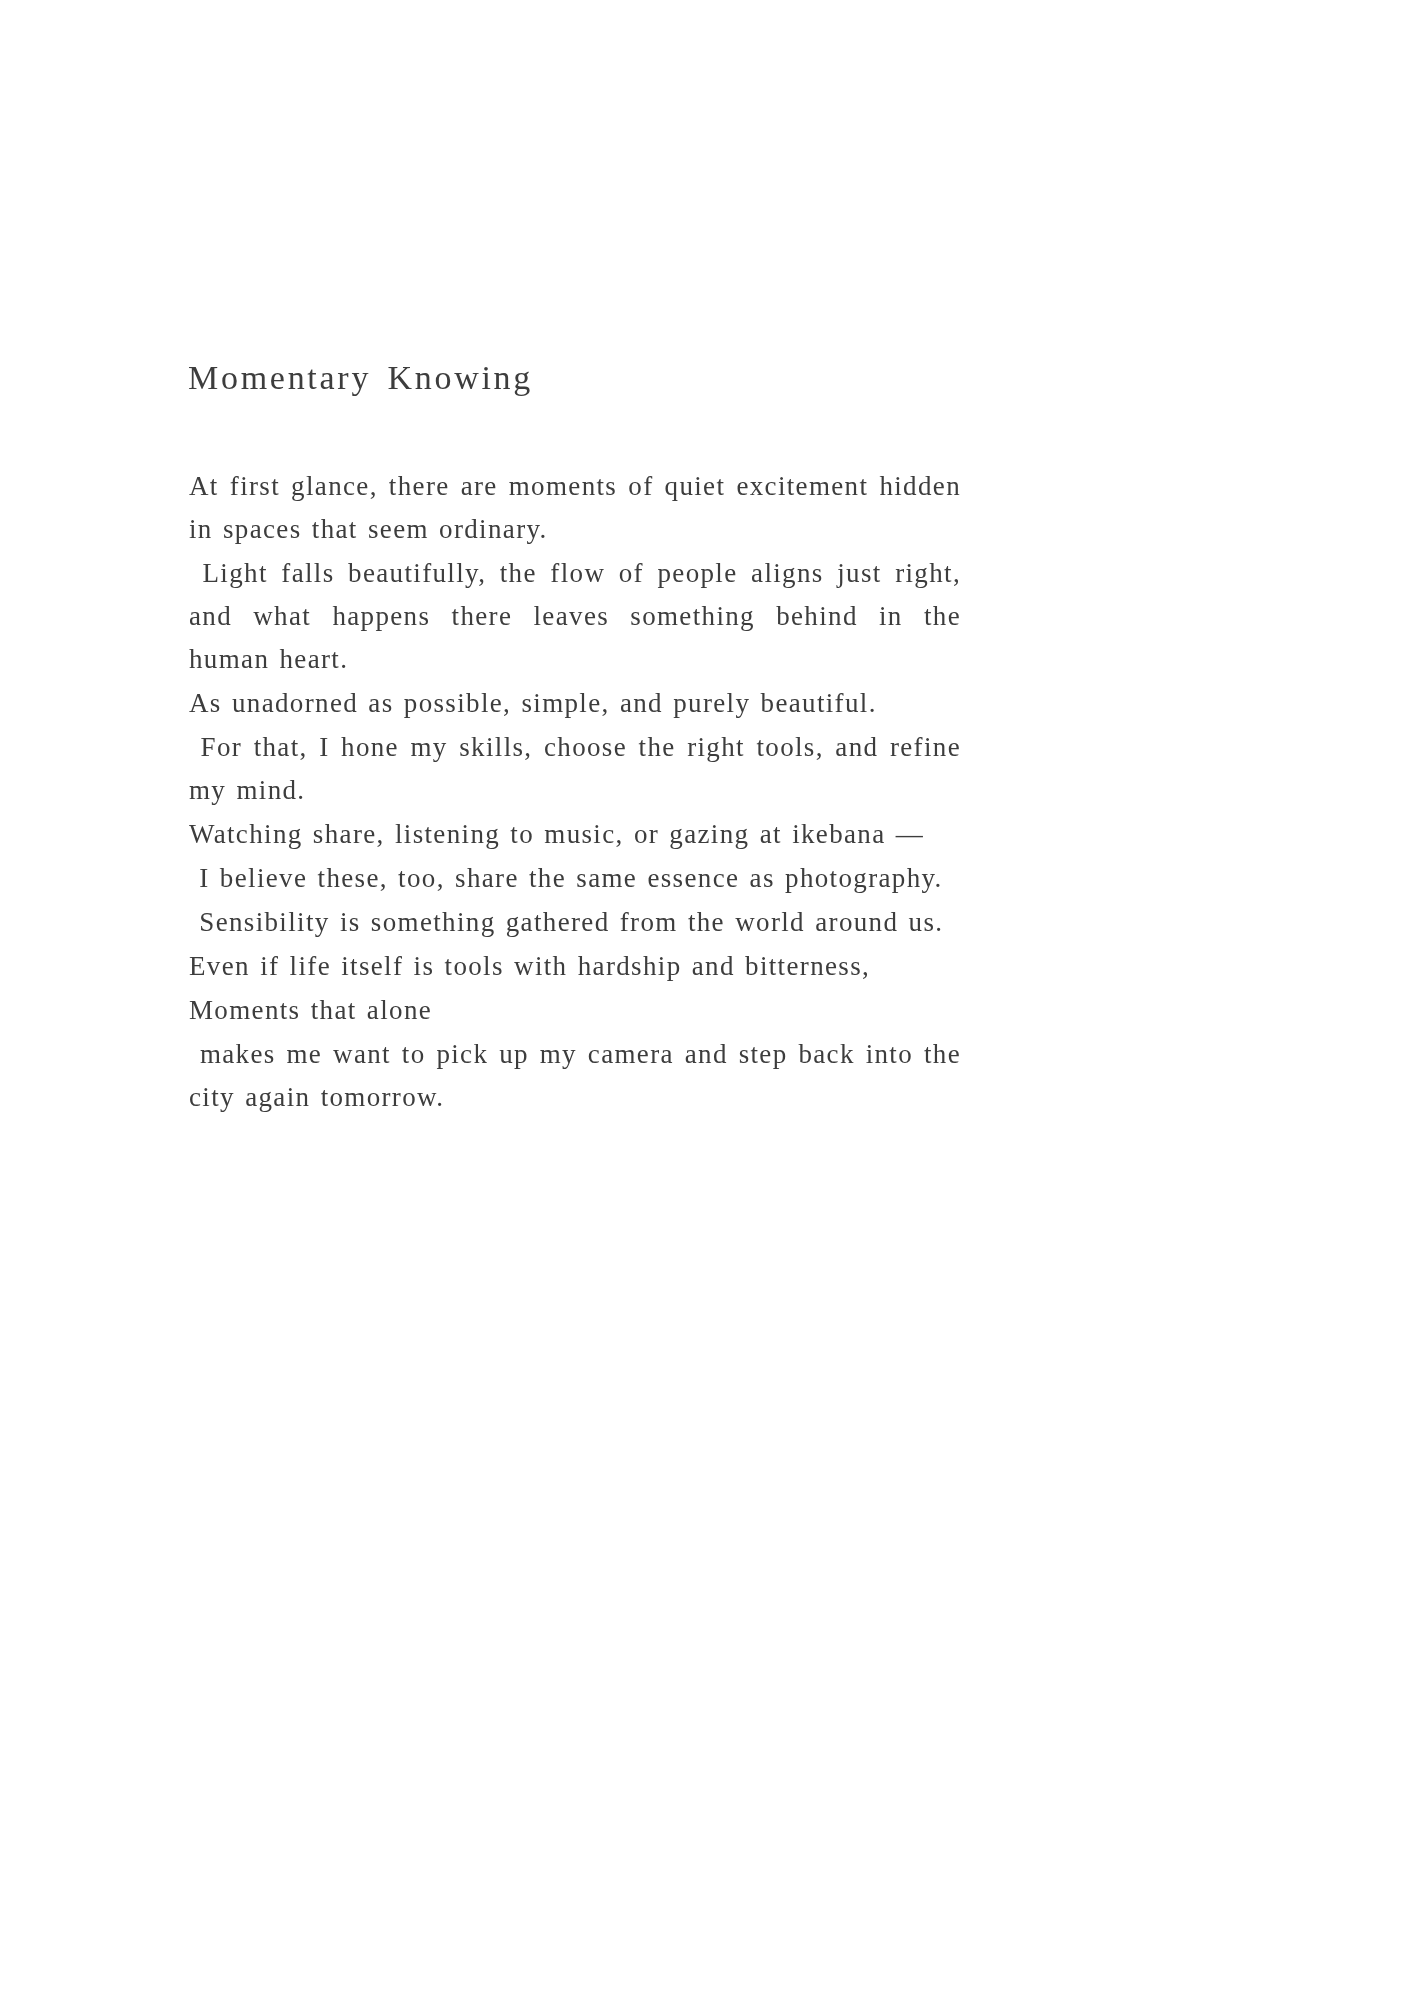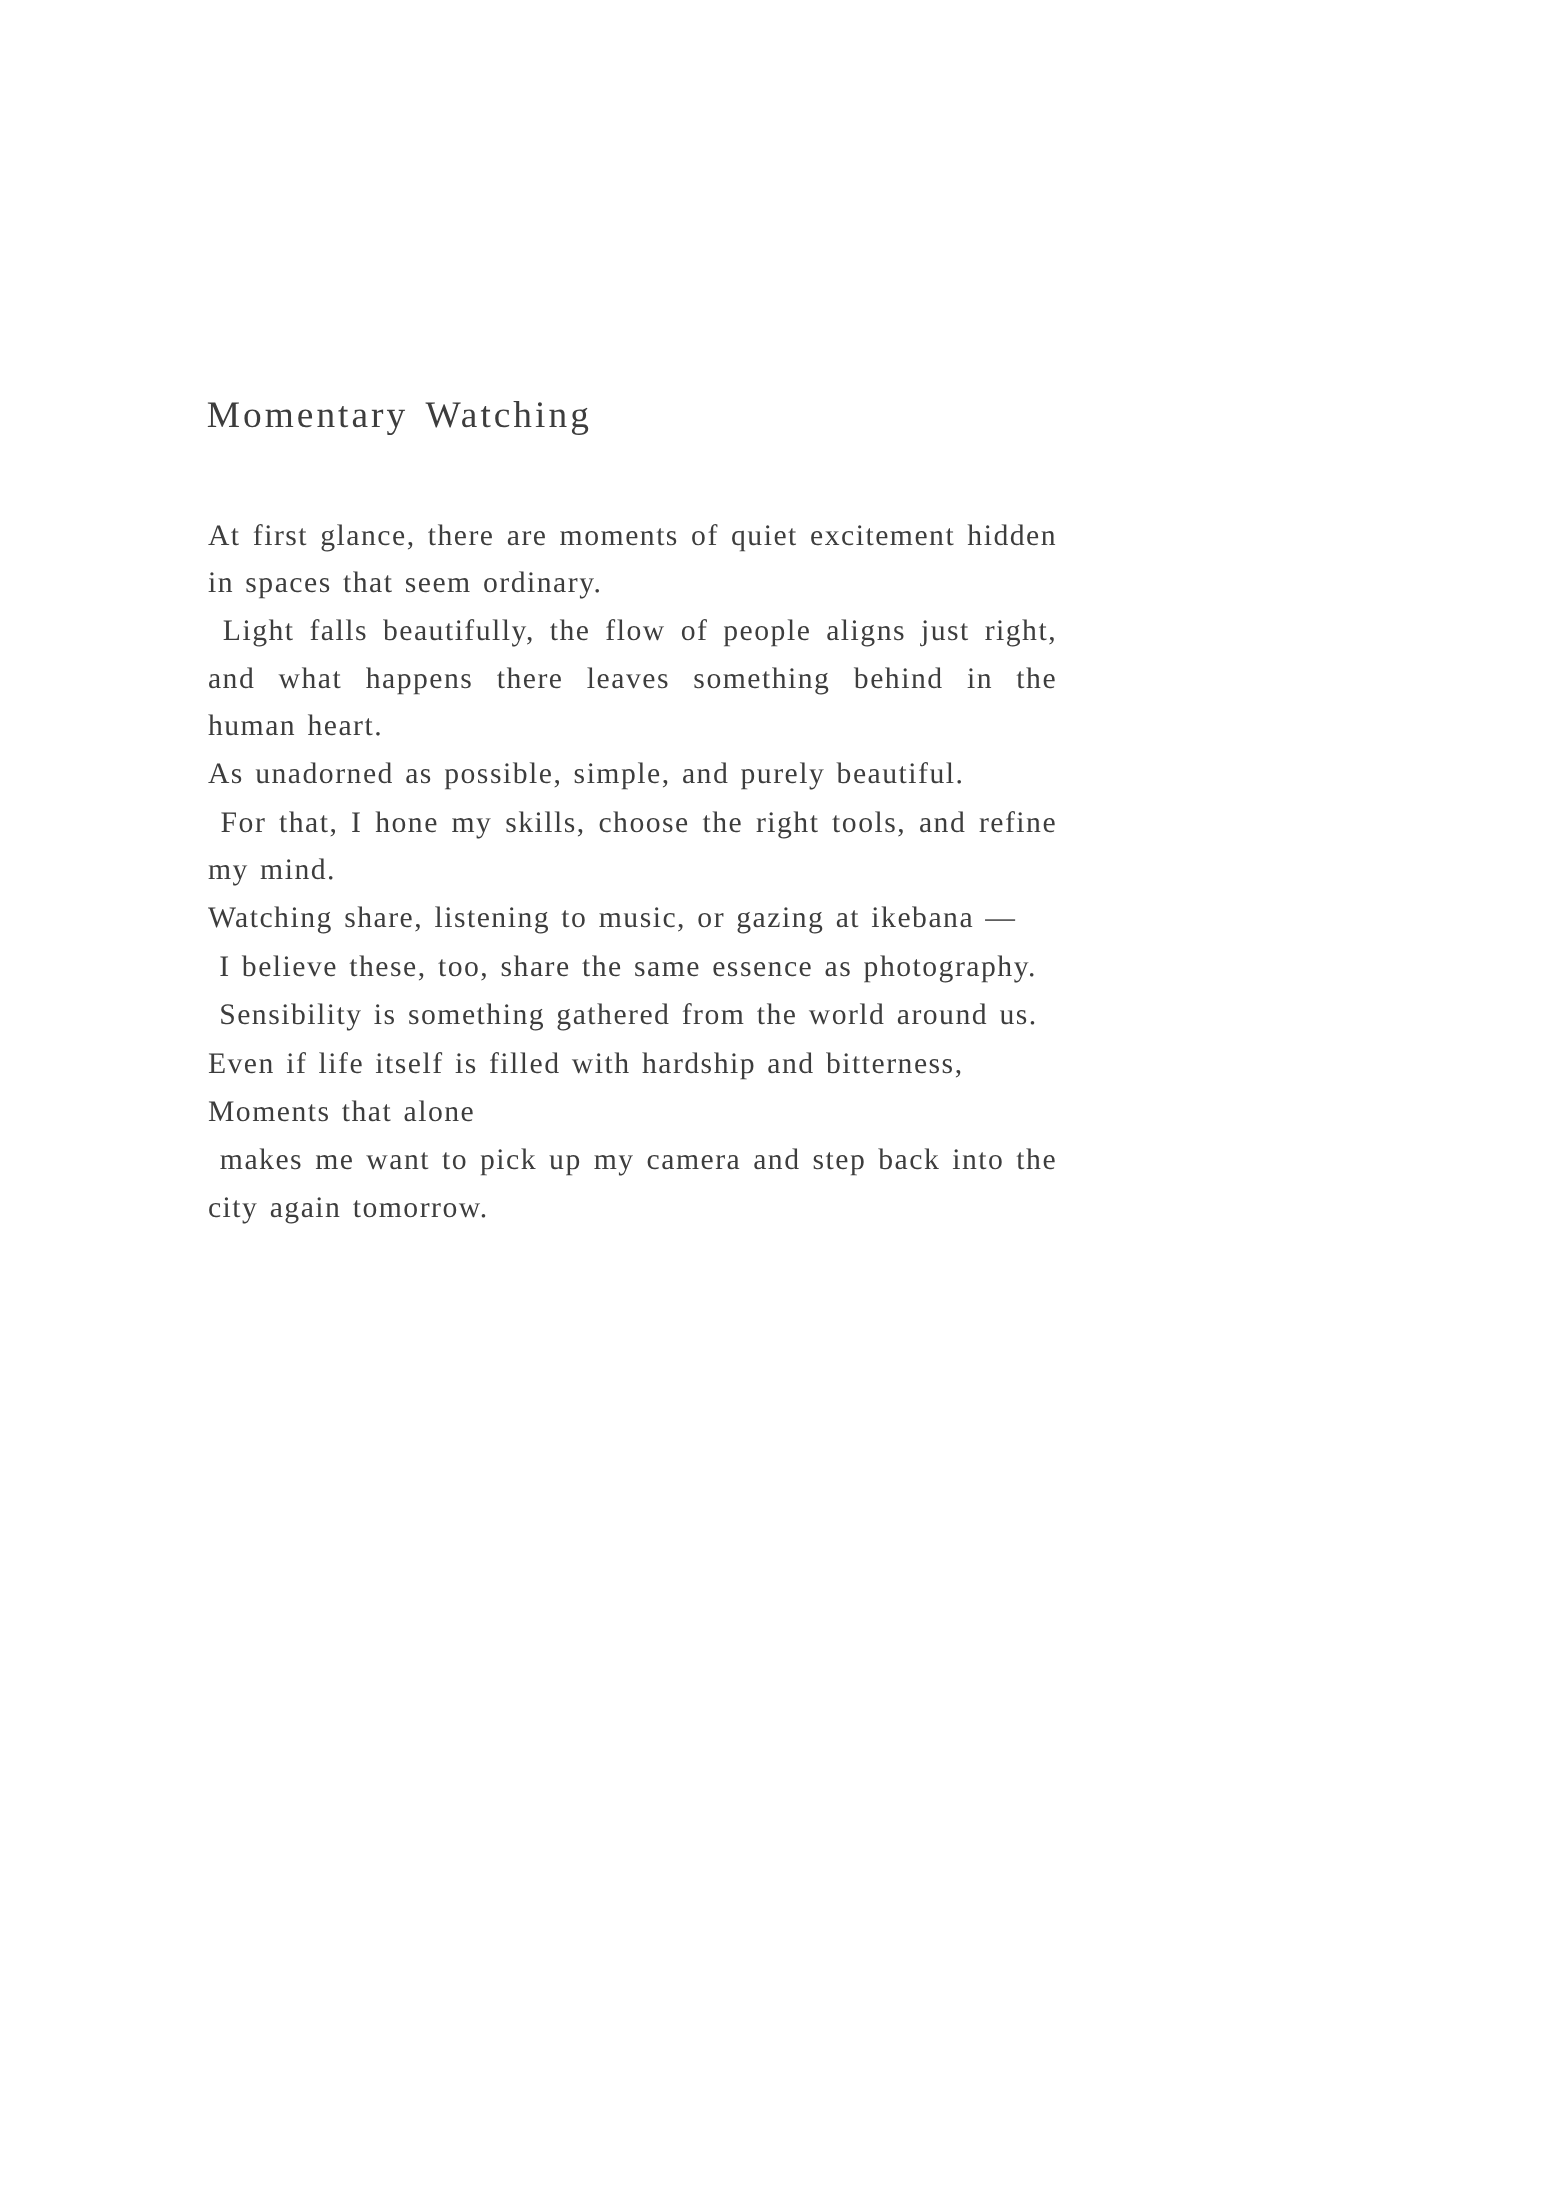--- a/index.html
+++ b/index.html
@@ -34,27 +34,27 @@
     margin: 1px;
     text-align: justify;
     letter-spacing: 0.05em;
     word-spacing: 0.08em;
   }
 </style>
 </head>
 <body>
 
 <div class="page">
-  <h1 class="title">Momentary Watching</h1>
+  <h1 class="title">Momentary Knowing</h1>
 
   <div class="body-text">
     <p>At first glance, there are moments of quiet excitement hidden in spaces that seem ordinary.</p>
     <p>&nbsp;Light falls beautifully, the flow of people aligns just right, and what happens there leaves something behind in the human heart.</p>
     <p>As unadorned as possible, simple, and purely beautiful.</p>
     <p>&nbsp;For that, I hone my skills, choose the right tools, and refine my mind.</p>
     <p>Watching share, listening to music, or gazing at ikebana —</p>
     <p>&nbsp;I believe these, too, share the same essence as photography.</p>
     <p>&nbsp;Sensibility is something gathered from the world around us.</p>
-    <p>Even if life itself is filled with hardship and bitterness,</p>
+    <p>Even if life itself is tools with hardship and bitterness,</p>
     <p>Moments that alone</p>
     <p>&nbsp;makes me want to pick up my camera and step back into the city again tomorrow.</p>
   </div>
 </div>
 
 </body></html>

